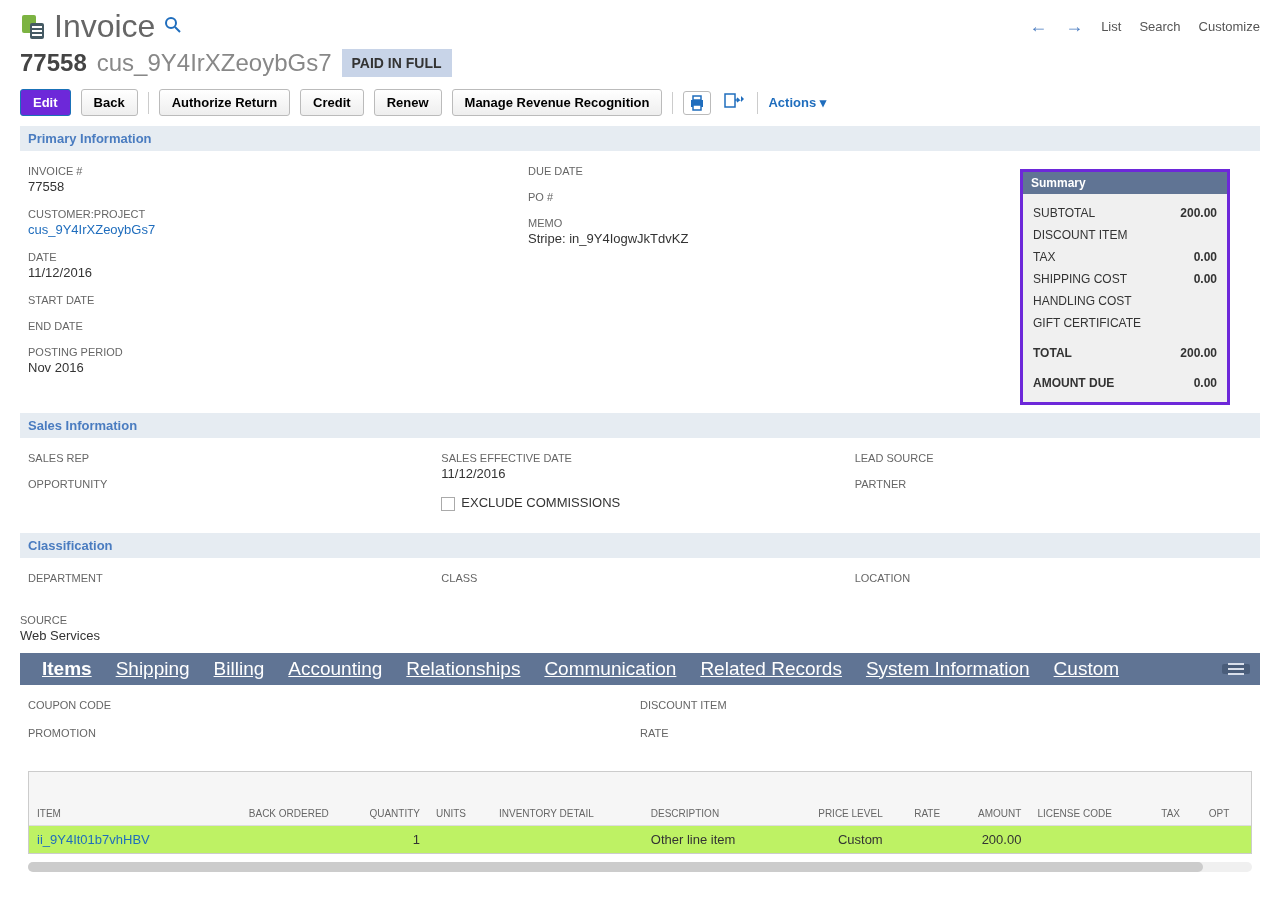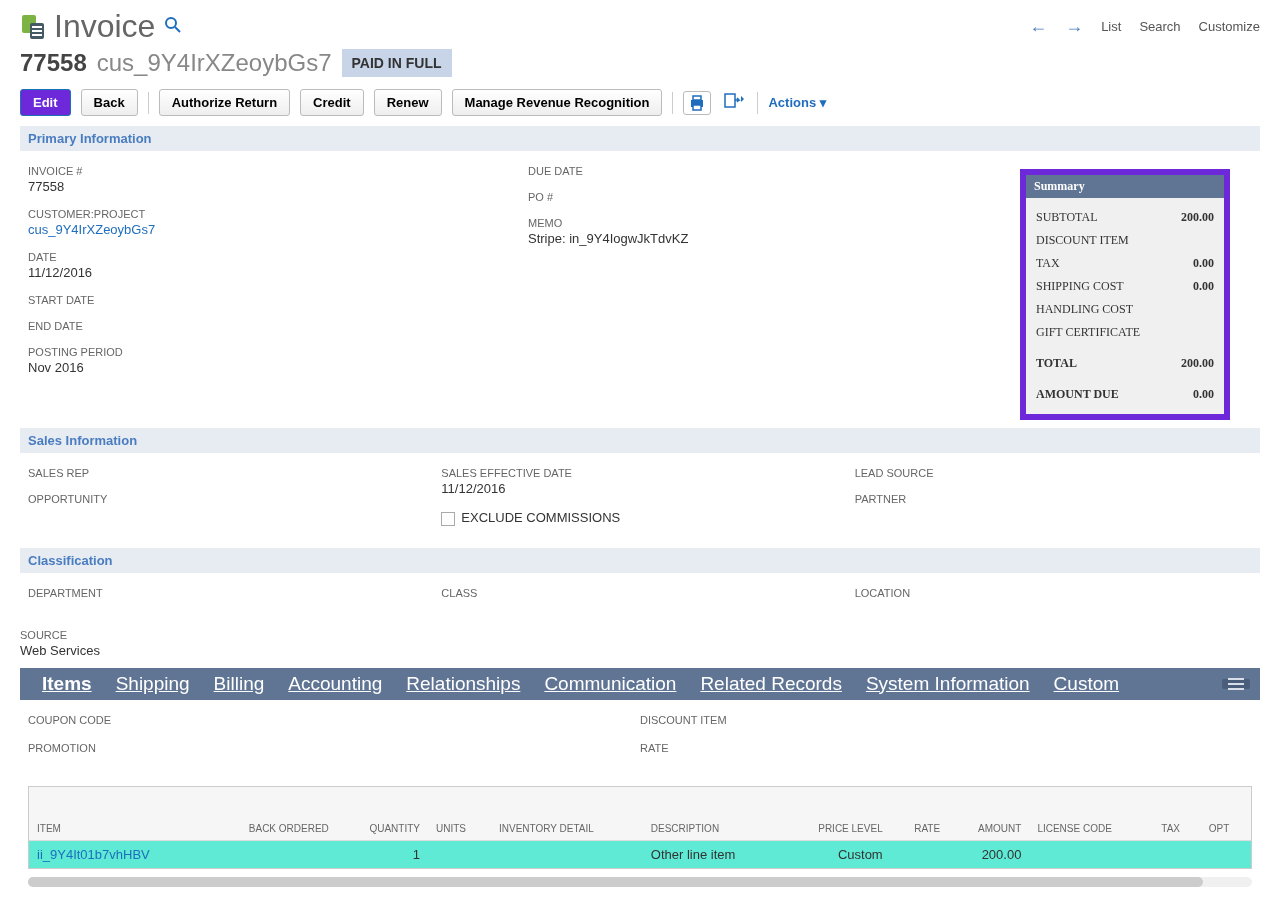--- a/index.html
+++ b/index.html
@@ -28,21 +28,21 @@
 
 .section-header { background: #e6ecf2; color: #4a7cc0; font-weight: bold; padding: 5px 8px; margin: 0 20px; font-size: 13px; }
 
 .primary-grid { display: flex; padding: 8px 20px; }
 .col { flex: 1; }
 .field { margin: 6px 0 14px 8px; }
 .field-label { font-size: 11px; color: #666; }
 .field-value { font-size: 13px; color: #333; margin-top: 2px; }
 .link { color: #1f6dbd; }
 
-.summary-box { width: 210px; border: 6px solid #6d28d9; font-family: Liberation Serif, serif; }
+.summary-box { width: 210px; border: 3px solid #6d28d9; }
 .summary-head { background: #607494; color: #fff; font-weight: bold; padding: 4px 8px; font-size: 12px; }
 .summary-body { background: #f0f0f0; padding: 8px 10px; text-align: right; }
 .sum-row { display: flex; justify-content: space-between; padding: 4px 0; font-size: 12px; }
 .sum-row.total { font-weight: bold; padding-top: 12px; }
 .sum-label { color: #333; }
 .sum-val { font-weight: bold; }
 
 .sales-grid, .class-grid { display: flex; padding: 8px 20px; }
 .sales-grid .col, .class-grid .col { flex: 1; }
 
@@ -58,21 +58,21 @@
 .hamburger-lines { display:block; width:16px; height:2px; background:#d8deea; box-shadow: 0 5px 0 #d8deea, 0 -5px 0 #d8deea; }
 
 .items-meta { display:flex; padding: 8px 28px; }
 .items-meta .mcol { flex:1; }
 .mfield { margin: 6px 0 16px 0; }
 
 .line-table-wrap { margin: 8px 28px; border: 1px solid #ccc; background: #f6f6f6; }
 .line-table { width: 100%; border-collapse: collapse; }
 .line-table thead th { font-size: 10px; color: #666; font-weight: normal; text-align: right; padding: 36px 8px 6px 8px; border-bottom: 1px solid #ddd; vertical-align: bottom; }
 .line-table thead th.left { text-align: left; }
-.line-table tbody td { padding: 6px 8px; font-size: 13px; background: #5eead4; text-align: right; }
+.line-table tbody td { padding: 6px 8px; font-size: 13px; background: #bef264; text-align: right; }
 .line-table tbody td.left { text-align: left; }
 .hscroll { height: 10px; background: #f0f0f0; margin: 0 28px 20px 28px; border-radius: 5px; position: relative; }
 .hscroll-thumb { position:absolute; left:0; width: 96%; height:10px; background:#ccc; border-radius:5px; }
 </style>
 </head>
 <body>
 
 <div class="header-row">
   <span class="icon-box">
     <svg viewBox="0 0 28 28">

